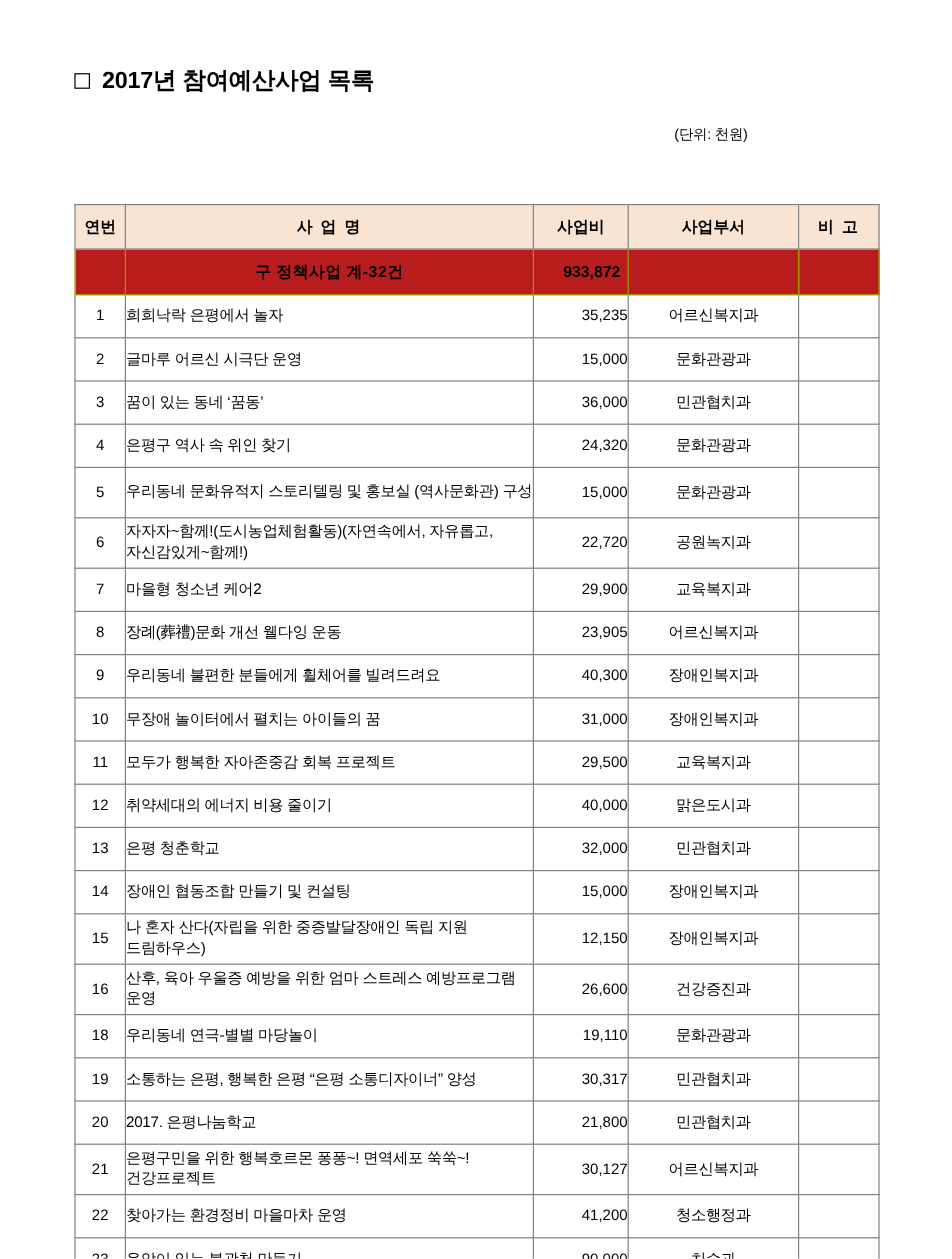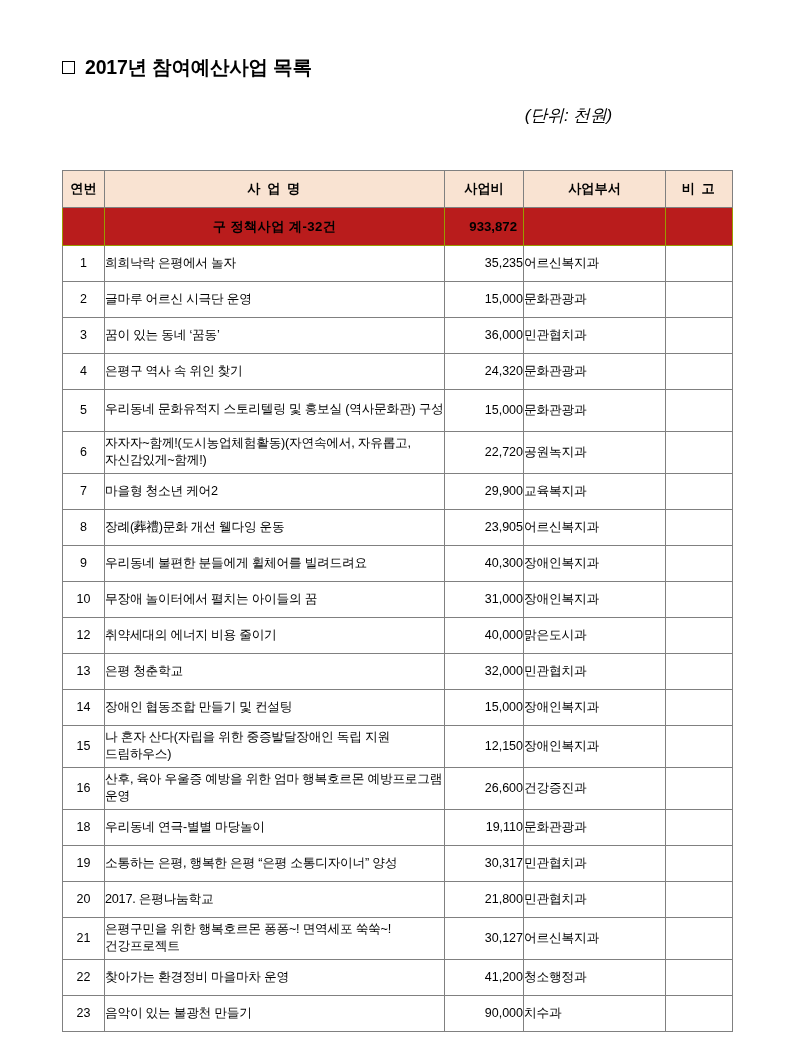--- a/index.html
+++ b/index.html
@@ -42,25 +42,24 @@
   }
   .doc-title {
     font-size: 19.5px;
     font-weight: bold;
     letter-spacing: -0.2px;
     line-height: 1;
   }
   
   .unit-note {
     position: absolute;
-    right: 62px;
+    right: 51px;
     top: 104px;
-    font-size: 17px;
+    font-size: 12px;
     letter-spacing: -0.2px;
-    font-style: italic;
   }
   
   .table-wrap {
     position: absolute;
     left: 62px;
     top: 126px;
     width: 670px;
     margin-top: 44px;
   }
   table.budget {
@@ -133,21 +132,21 @@
     line-height: 1.3;
     padding-top: 1px;
     padding-bottom: 3px;
   }
   td.c-cost {
     text-align: right;
     padding-right: 6px;
     font-size: 12.5px;
   }
   td.c-dept {
-    text-align: left;
+    text-align: center;
     letter-spacing: -0.2px;
   }
   td.c-remark { text-align: center; }
 </style>
 </head>
 <body>
 
 <div class="page">
 
   <div class="title-row">
@@ -247,20 +246,27 @@
             <td class="c-remark"></td>
           </tr>
           <tr class="item">
             <td class="c-no">10</td>
             <td class="c-name">무장애 놀이터에서 펼치는 아이들의 꿈</td>
             <td class="c-cost">31,000</td>
             <td class="c-dept">장애인복지과</td>
             <td class="c-remark"></td>
           </tr>
           <tr class="item">
+            <td class="c-no">11</td>
+            <td class="c-name">모두가 행복한 자아존중감 회복 프로젝트</td>
+            <td class="c-cost">29,500</td>
+            <td class="c-dept">교육복지과</td>
+            <td class="c-remark"></td>
+          </tr>
+          <tr class="item">
             <td class="c-no">12</td>
             <td class="c-name">취약세대의 에너지 비용 줄이기</td>
             <td class="c-cost">40,000</td>
             <td class="c-dept">맑은도시과</td>
             <td class="c-remark"></td>
           </tr>
           <tr class="item">
             <td class="c-no">13</td>
             <td class="c-name">은평 청춘학교</td>
             <td class="c-cost">32,000</td>
@@ -276,21 +282,21 @@
           </tr>
           <tr class="item two-line">
             <td class="c-no">15</td>
             <td class="c-name">나 혼자 산다(자립을 위한 중증발달장애인 독립 지원 드림하우스)</td>
             <td class="c-cost">12,150</td>
             <td class="c-dept">장애인복지과</td>
             <td class="c-remark"></td>
           </tr>
           <tr class="item two-line">
             <td class="c-no">16</td>
-            <td class="c-name">산후, 육아 우울증 예방을 위한 엄마 행복호르몬 예방프로그램 운영</td>
+            <td class="c-name">산후, 육아 우울증 예방을 위한 엄마 스트레스 예방프로그램 운영</td>
             <td class="c-cost">26,600</td>
             <td class="c-dept">건강증진과</td>
             <td class="c-remark"></td>
           </tr>
           <tr class="item">
             <td class="c-no">18</td>
             <td class="c-name">우리동네 연극-별별 마당놀이</td>
             <td class="c-cost">19,110</td>
             <td class="c-dept">문화관광과</td>
             <td class="c-remark"></td>

